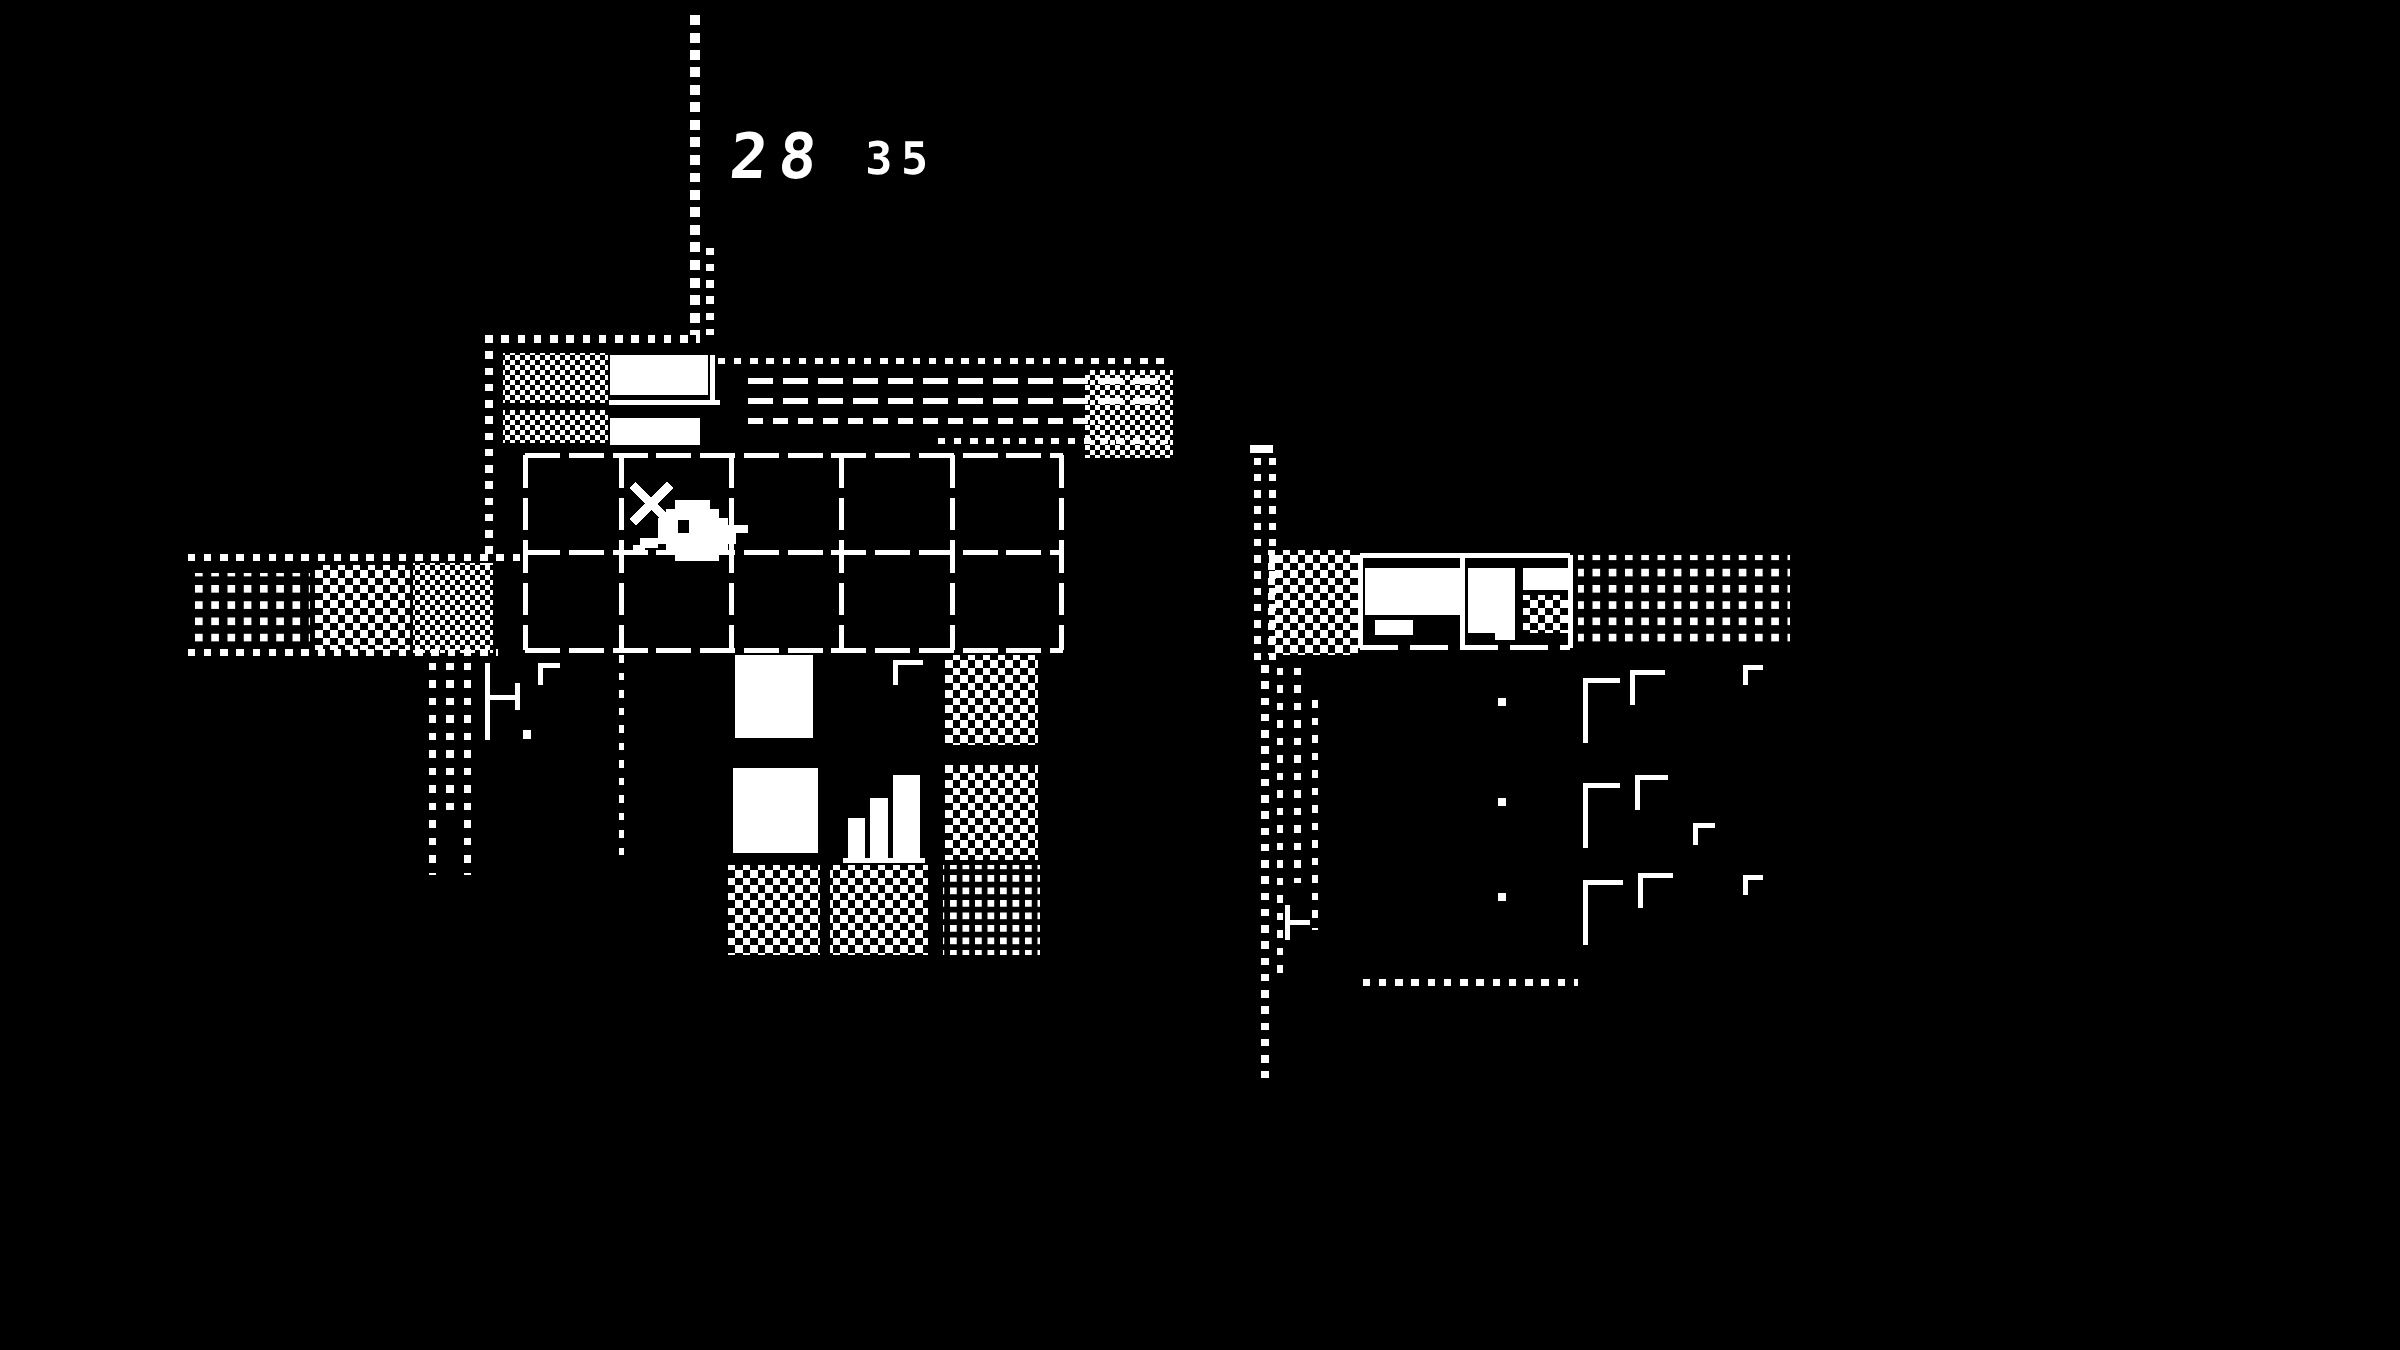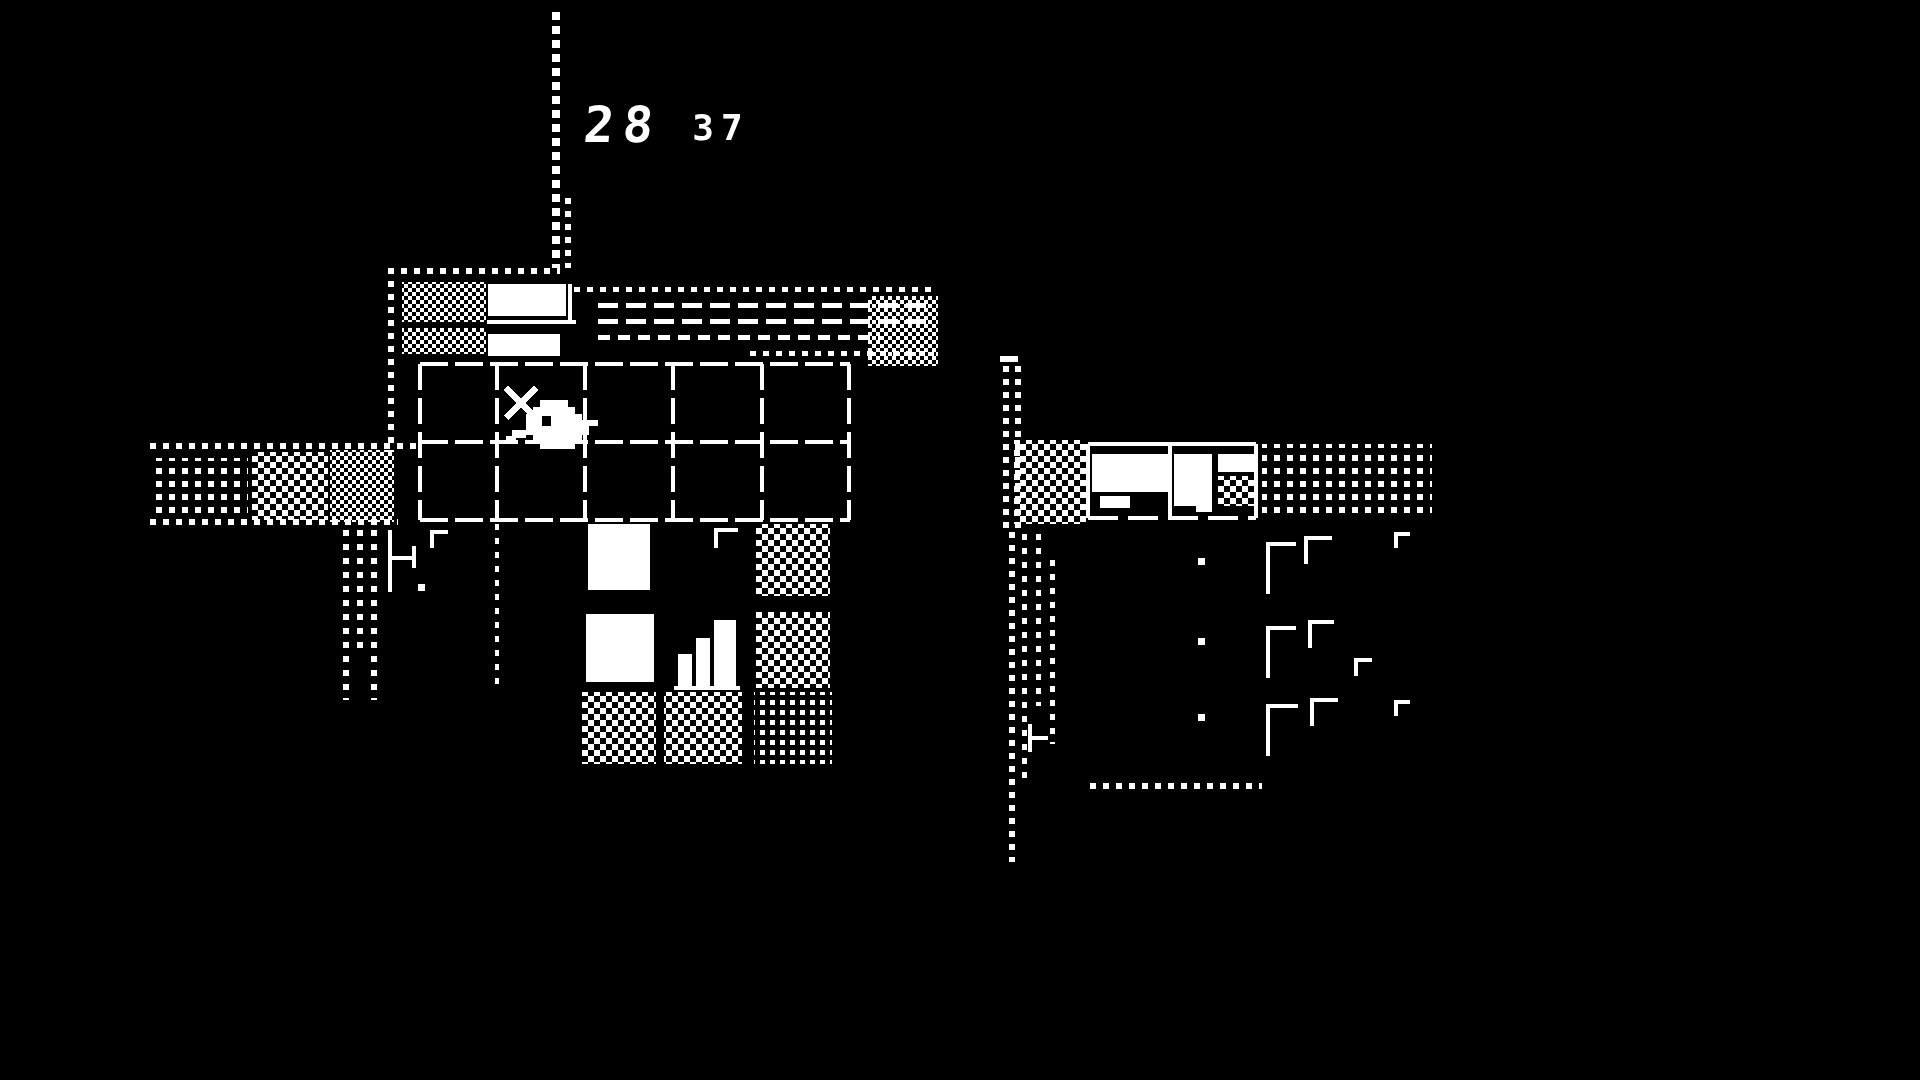--- a/index.html
+++ b/index.html
@@ -188,16 +188,16 @@
       </g>
 
       <g>
         <line x1="1090" y1="786" x2="1262" y2="786" class="ln" stroke-width="6" stroke-dasharray="6 7"></line>
       </g>
     </g>
   </svg>
 
   <div class="hud">
     <span class="t1">28</span>
-    <span class="t2">37</span>
+    <span class="t2">35</span>
   </div>
 
 </div>
 
 </body></html>

